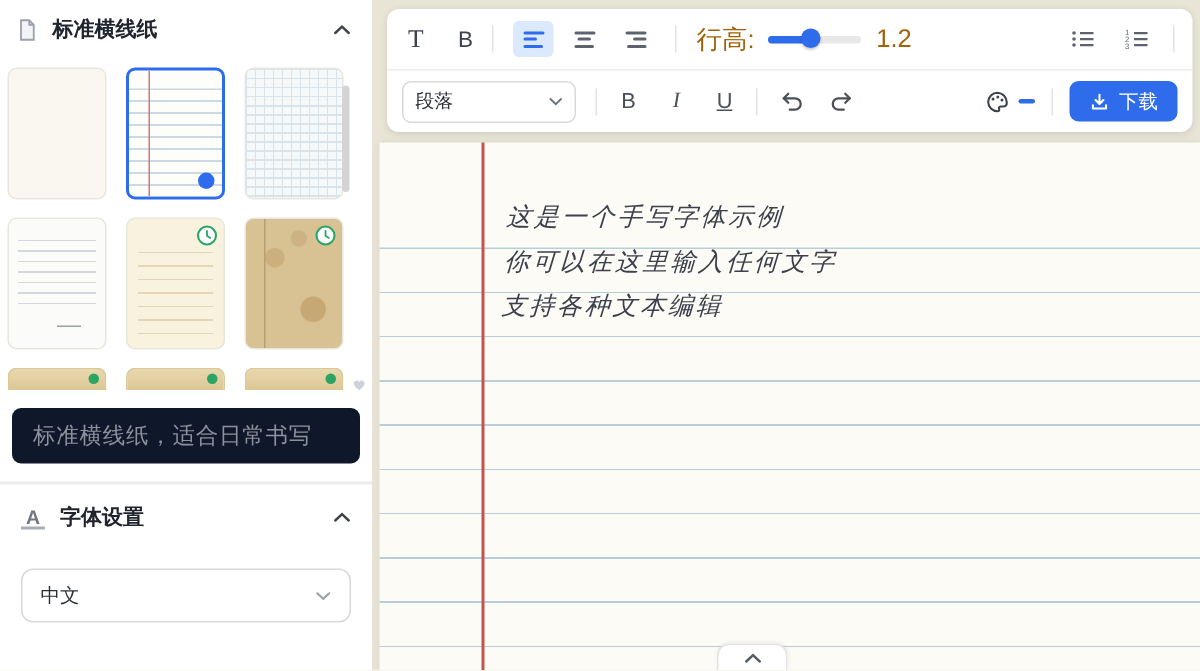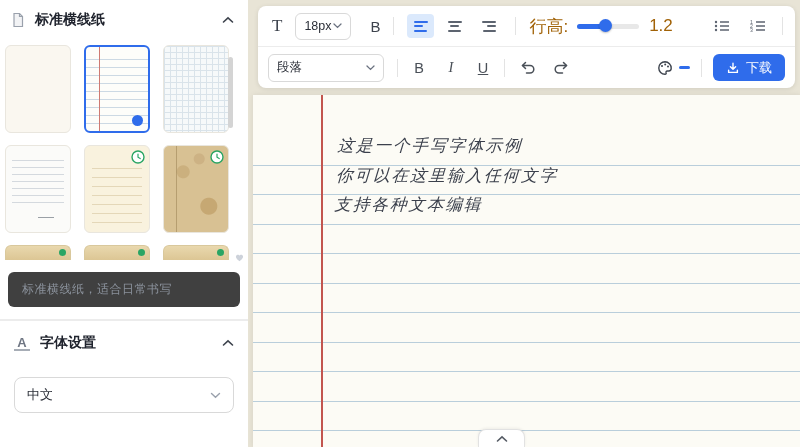--- a/index.html
+++ b/index.html
@@ -26,21 +26,21 @@
   .t-cream{background:#f9f2de;}
   .t-cream .rules-mini{position:absolute;left:7px;right:7px;top:22px;bottom:8px;background:repeating-linear-gradient(to bottom,#e4d7b8 0 1px,transparent 1px 9px);}
   .t-vintage{background:#d8c193;background-image:radial-gradient(circle at 70% 70%,#c6a873 0 8px,transparent 9px),radial-gradient(circle at 30% 30%,#cbb07e 0 6px,transparent 7px),radial-gradient(circle at 55% 15%,#cdb284 0 5px,transparent 6px);}
   .t-vintage .vline{position:absolute;left:12px;top:0;bottom:0;width:1px;background:rgba(120,95,50,.35);}
   .clock-badge{position:absolute;top:4px;right:4px;width:14px;height:14px;}
   .sliver-row{display:grid;grid-template-columns:66px 66px 66px;column-gap:13px;padding:12px 16px 0 5px;}
   .sliver{position:relative;height:14px;border-radius:6px 6px 0 0;background:linear-gradient(#e9d8ae,#dcc694);border:1px solid #d9c89c;border-bottom:none;cursor:pointer;}
   .sliver .g-dot{position:absolute;top:3px;right:4px;width:7px;height:7px;border-radius:50%;background:#2aa564;}
   .thumb-scrollbar{position:absolute;right:15px;top:57px;width:5px;height:71px;border-radius:3px;background:#d4d4d4;cursor:pointer;}
   .heart{position:absolute;right:3px;top:248px;cursor:pointer;}
-  .sb-desc{margin:12px 8px 0 8px;padding:9px 14px;background:#404040;border-radius:6px;font-size:12px;color:#8b929c;letter-spacing:.5px;}
+  .sb-desc{margin:12px 8px 0 8px;padding:9px 14px;background:#0f172a;border-radius:6px;font-size:15px;color:#8b929c;letter-spacing:.5px;}
   .sb-divider{height:1px;background:#ececec;margin-top:12px;}
   .sb-row{display:flex;align-items:center;gap:10px;padding:13px 14px;cursor:pointer;}
   .sb-row .row-title{font-size:14px;font-weight:bold;color:#20242e;}
   .font-a{font-size:13px;font-weight:bold;color:#707784;width:16px;text-align:center;border-bottom:2px solid #a7adb6;line-height:13px;height:15px;box-sizing:border-box;}
   .lang-select{display:flex;align-items:center;margin:12px 14px 0 14px;height:34px;border:1px solid #d9d9d9;border-radius:8px;padding:0 12px;font-size:13px;color:#2b2f38;cursor:pointer;background:#fff;}
   .lang-select .sel-chev{margin-left:auto;}
 
   
   .main{position:absolute;left:248px;right:0;top:0;bottom:0;background:#e8e4d6;}
   .toolbar-card{position:absolute;left:10px;right:5px;top:6px;height:82px;background:#fff;border-radius:8px;box-shadow:0 1px 5px rgba(0,0,0,.10);z-index:4;}
@@ -204,28 +204,20 @@
         <svg width="12" height="8" viewBox="0 0 12 8">
             <polyline points="1.5,6 6,1.8 10.5,6" fill="none" stroke="#555b64" stroke-width="1.6" stroke-linecap="round"></polyline>
           </svg>
       </div>
     </div>
 
     <div class="toolbar-card">
 
       <div class="tb-row tb-row1">
         <span class="t-tool">T</span>
-        <div class="mini-select size-select">
-          <span>18px</span>
-          <span class="sel-chev">
-            <svg width="9" height="6" viewBox="0 0 9 6">
-                <polyline points="1,1 4.5,4.4 8,1" fill="none" stroke="#6b7280" stroke-width="1.3" stroke-linecap="round"></polyline>
-              </svg>
-          </span>
-        </div>
         <span class="btn-b">B</span>
         <div class="vdiv"></div>
         <div class="align-group">
           <div class="align-btn active">
             <div class="bars">
                 <i class="b1"></i>
                 <i class="b2"></i>
                 <i class="b3"></i>
               </div>
           </div>

